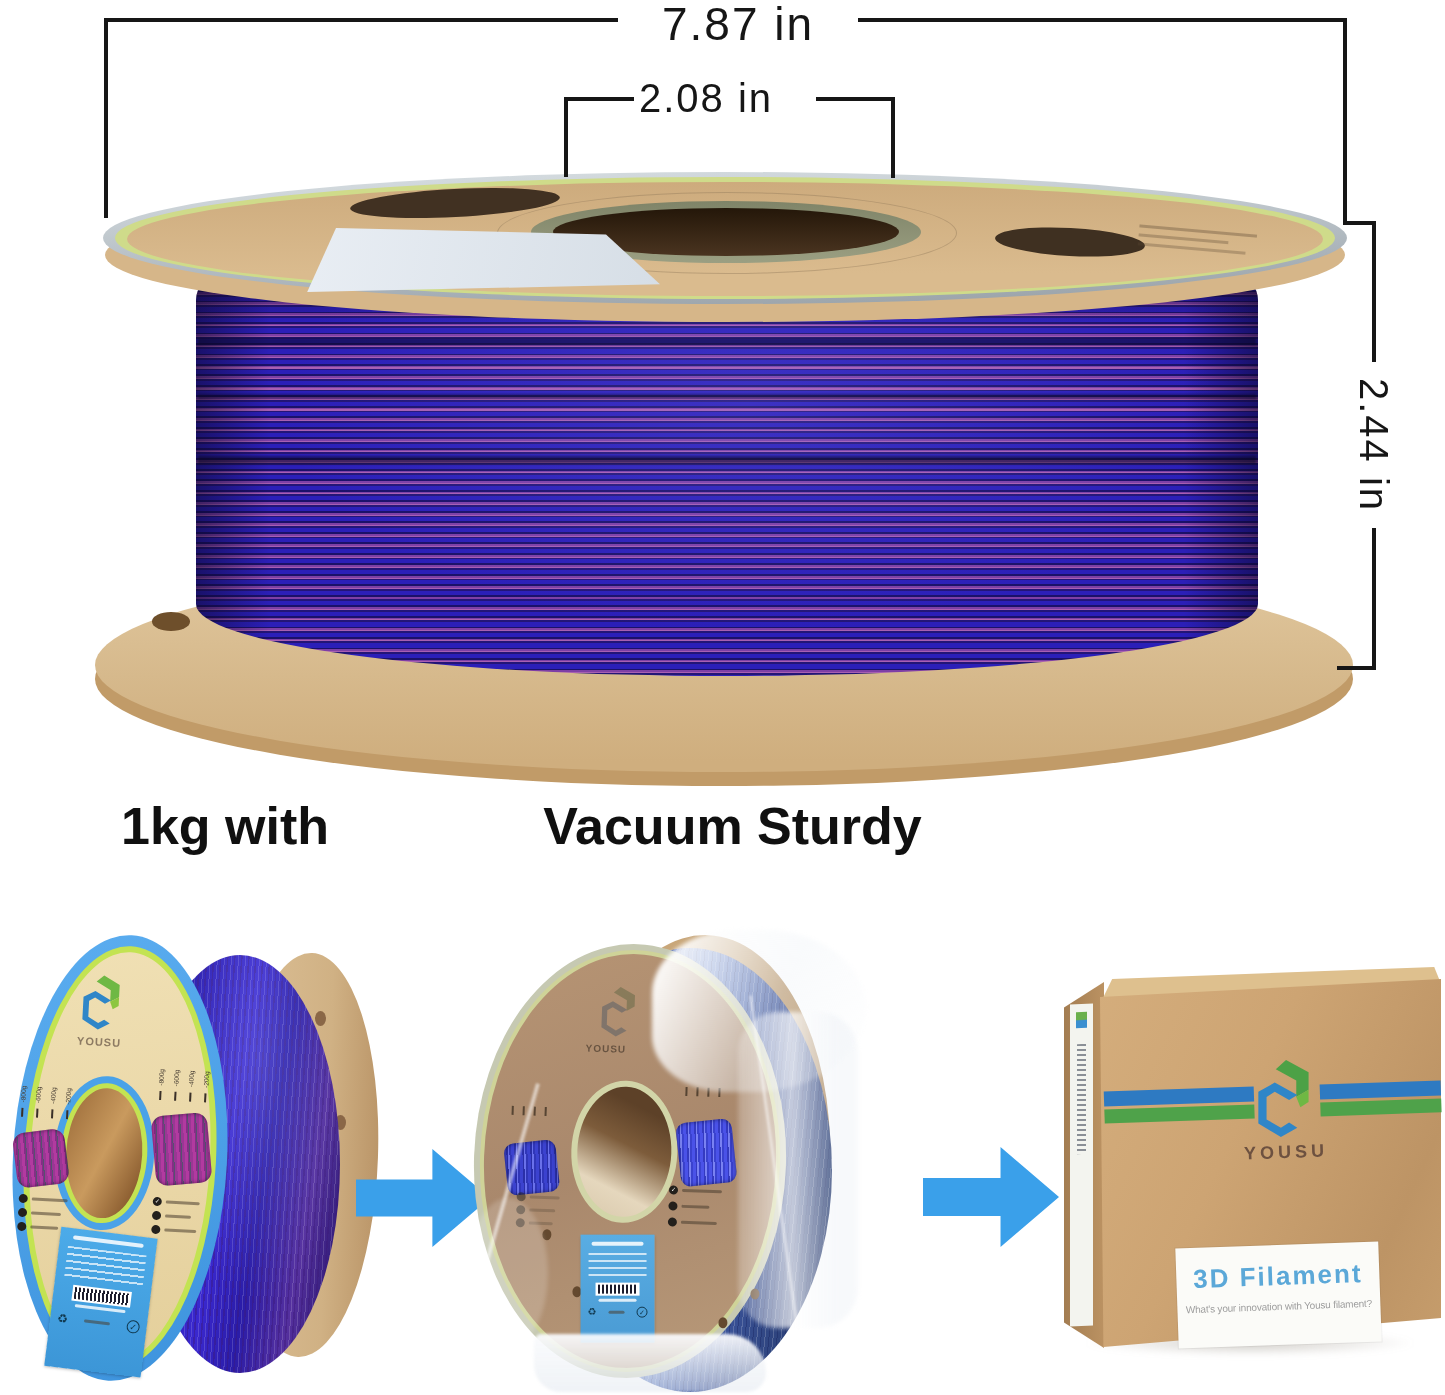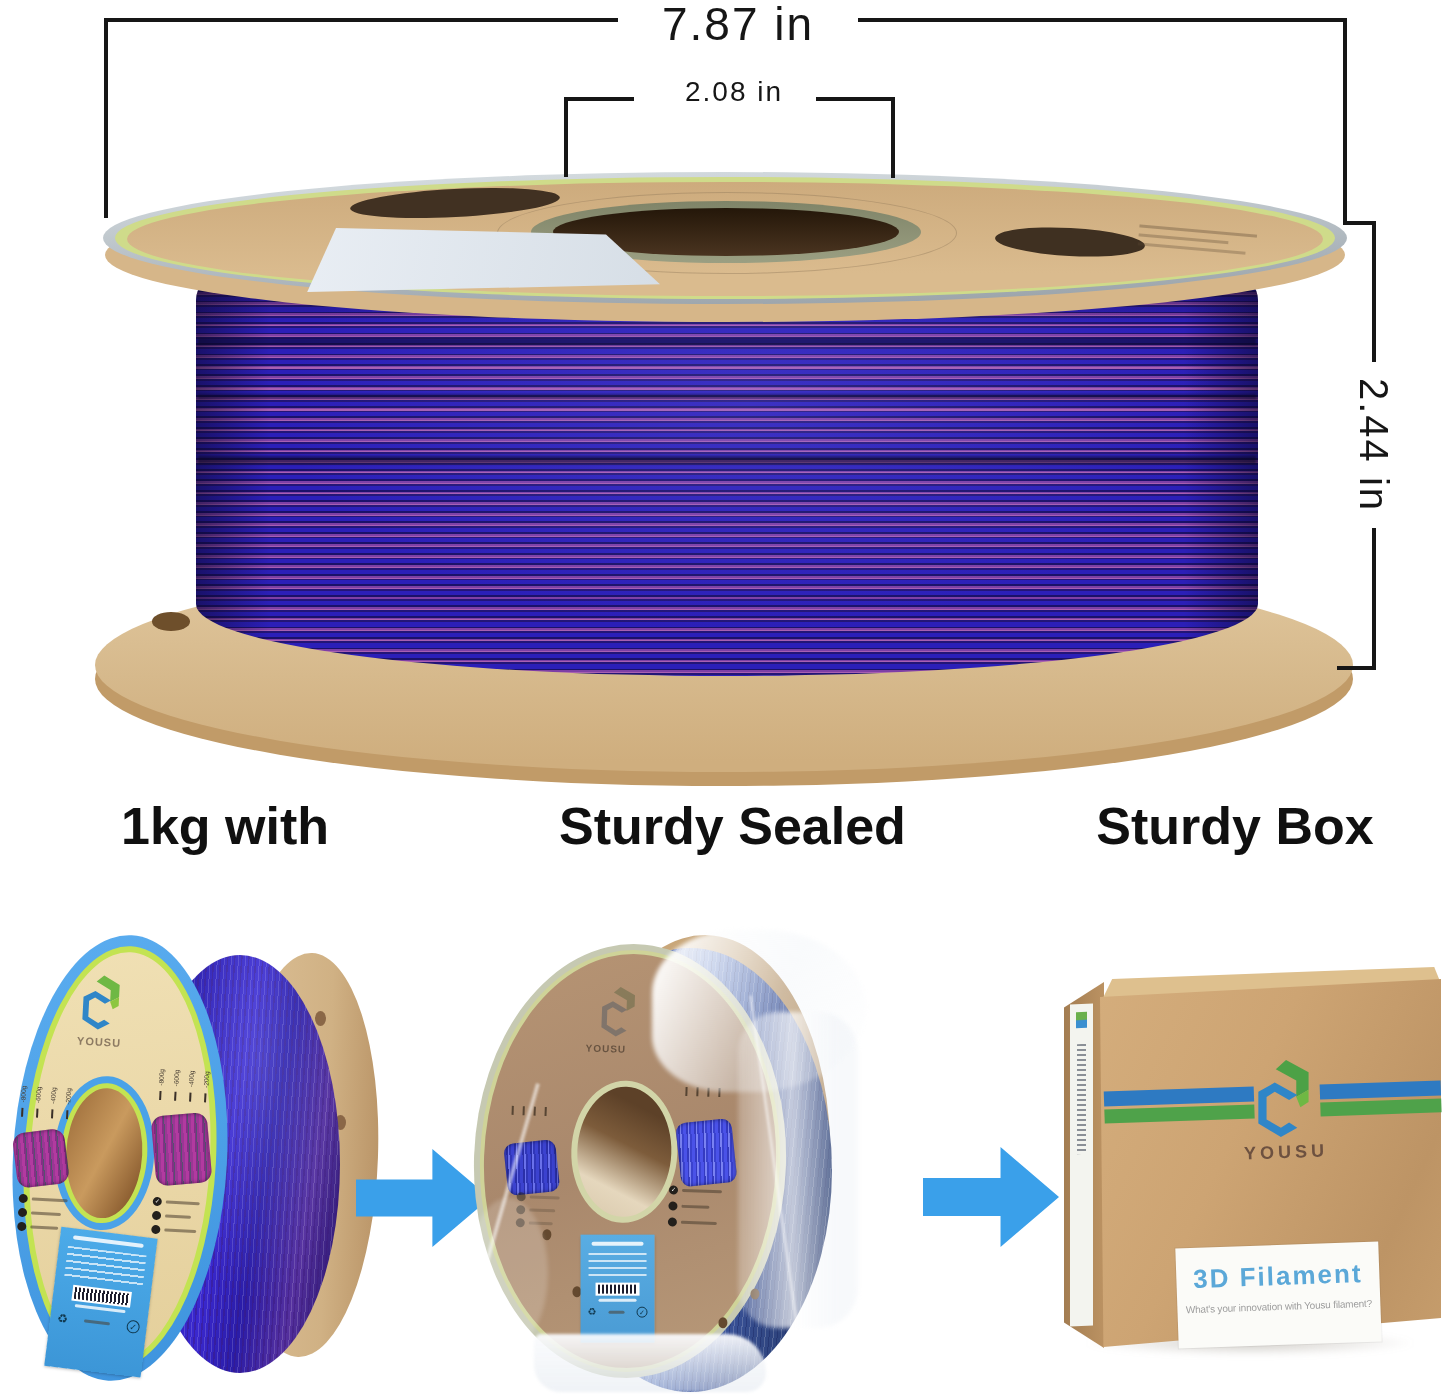--- a/index.html
+++ b/index.html
@@ -88,27 +88,26 @@
     </div>
 
     <svg class="a" width="1445" height="800" style="left:0;top:0;" viewBox="0 0 1445 800" fill="none" stroke="#161616" stroke-width="4">
       <path d="M106 218 L106 20 L618 20"></path>
       <path d="M858 20 L1345 20 L1345 223 L1374 223 L1374 362"></path>
       <path d="M1374 528 L1374 668 L1337 668"></path>
       <path d="M566 177 L566 99 L634 99"></path>
       <path d="M816 99 L893 99 L893 178"></path>
     </svg>
     <div class="dimtxt" style="left:653px;top:-3px;width:170px;font-size:46px;">7.87 in</div>
-    <div class="dimtxt" style="left:664px;top:76px;width:140px;font-size:28px;">2.08 in</div>
+    <div class="dimtxt" style="left:636px;top:76px;width:140px;font-size:40px;">2.08 in</div>
     <div class="dimtxt" style="left:1295px;top:424px;width:160px;height:42px;font-size:40px;transform:rotate(90deg);">2.44 in</div>
   </div>
 
   <div class="feature" style="left:80px;width:290px;">1kg with</div>
-  <div class="feature" style="left:510px;width:445px;">Sturdy Sealed</div>
-  <div class="feature" style="left:1060px;width:350px;">Sturdy Box</div>
+  <div class="feature" style="left:510px;width:445px;">Vacuum Sturdy</div>
 
   <div class="a" style="left:5px;top:933px;width:352px;height:458px;">
     <div class="e" style="left:227px;top:20px;width:146px;height:404px;transform:rotate(2deg);
                 background:linear-gradient(90deg,#dcc096,#d0b184 65%,#bb9669);"></div>
     <div class="e" style="left:310px;top:78px;width:11px;height:15px;background:#8a6747;"></div>
     <div class="e" style="left:330px;top:182px;width:11px;height:15px;background:#8a6747;"></div>
     <div class="e" style="left:320px;top:268px;width:11px;height:15px;background:#8a6747;"></div>
     <div class="e" style="left:297px;top:350px;width:11px;height:15px;background:#8a6747;"></div>
     <div class="e" style="left:135px;top:22px;width:200px;height:418px;
          background:

